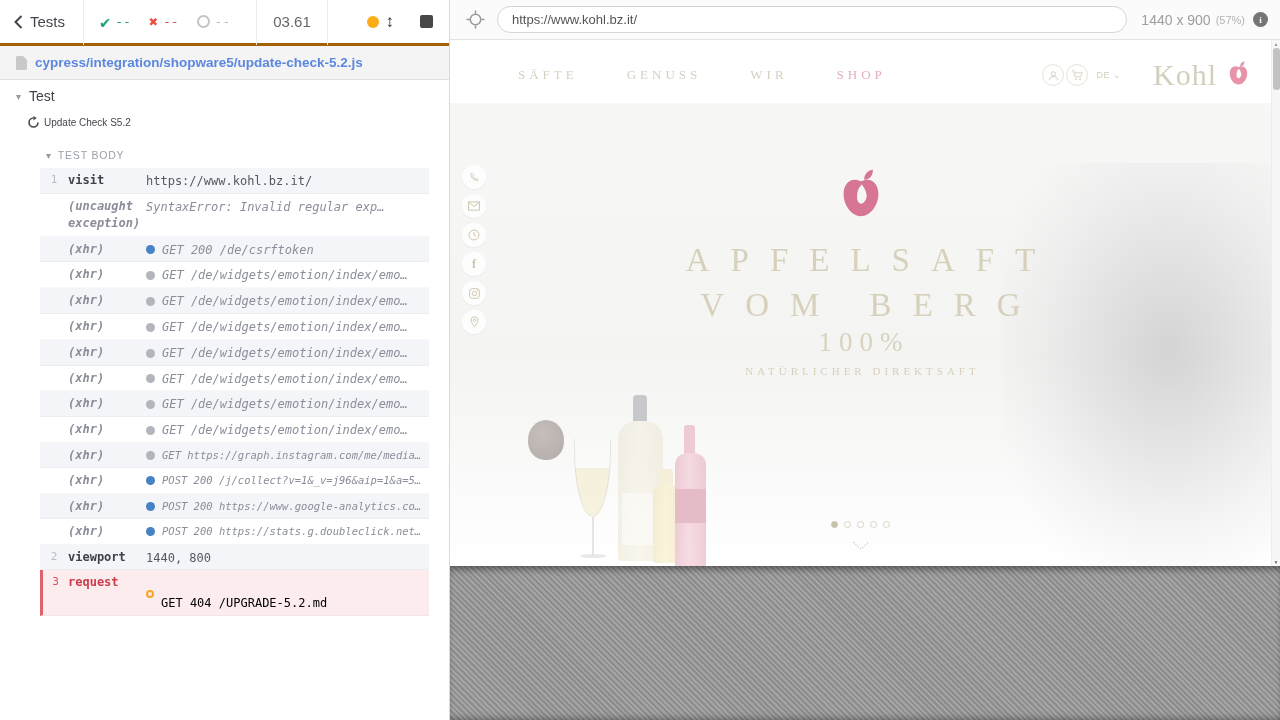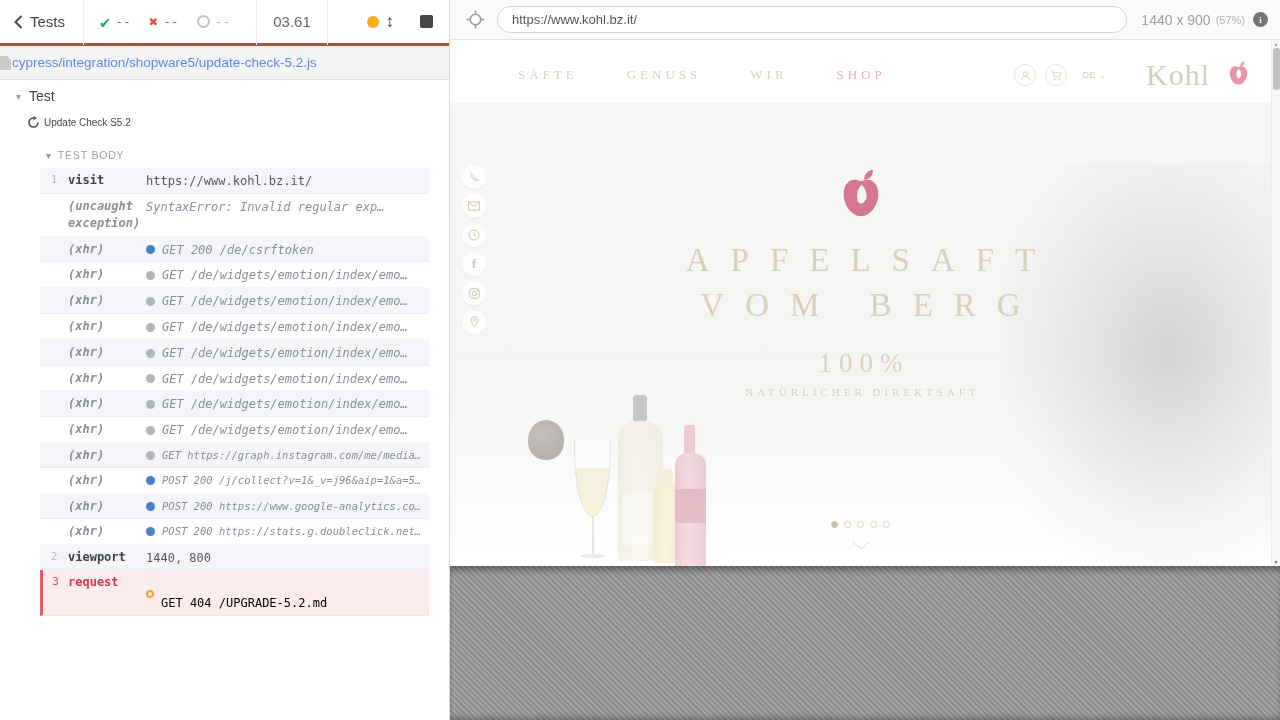--- a/index.html
+++ b/index.html
@@ -16,21 +16,21 @@
   .stat-pass{color:#21a56f;} .stat-pass .glyph{font-size:17px;font-weight:bold;}
   .stat-fail{color:#ea4f3e;} .stat-fail .glyph{font-size:15px;font-weight:bold;}
   .stat-pend{color:#b9b9b9;}
   .pend-circle{width:13px;height:13px;border:2px solid #c3c3c3;border-radius:50%;}
   .tb-duration{padding:0 16px;color:#666;font-size:15px;height:100%;display:flex;align-items:center;}
   .tb-spacer{flex:1;}
   .auto-dot{width:12px;height:12px;border-radius:50%;background:#fbad17;margin-right:7px;}
   .updown{font-size:17px;color:#2c2c2c;font-weight:bold;line-height:1;}
   .tb-stop{width:13px;height:13px;background:#474747;border-radius:2px;margin:0 16px 0 26px;cursor:pointer;}
 
-  .spec-bar{position:absolute;left:0;top:46px;width:100%;height:34px;background:#f4f4f4;border-bottom:1px solid #e0e0e0;display:flex;align-items:center;padding-left:0;gap:1px;}
+  .spec-bar{position:absolute;left:0;top:46px;width:100%;height:34px;background:#f4f4f4;border-bottom:1px solid #e0e0e0;display:flex;align-items:center;padding-left:16px;gap:8px;font-weight:bold;}
   .file-icon{width:11px;height:14px;background:#c9c9c9;position:relative;border-radius:1px;}
   .file-icon:before{content:"";position:absolute;right:-1px;top:-1px;border:3px solid #f4f4f4;border-left-color:transparent;border-bottom-color:transparent;}
   .spec-link{color:#5c87e0;font-size:13.5px;cursor:pointer;}
 
   .tree-root{position:absolute;left:16px;top:88px;display:flex;align-items:center;gap:8px;color:#3f434a;font-size:14px;cursor:pointer;}
   .caret{color:#9a9a9a;font-size:10px;}
   .test-row{position:absolute;left:27px;top:116px;display:flex;align-items:center;gap:4px;color:#43464d;font-size:10px;cursor:pointer;}
   .body-label{position:absolute;left:46px;top:149px;display:flex;align-items:center;gap:6px;color:#9b9eab;font-size:10.5px;letter-spacing:0.8px;cursor:pointer;}
 
   .commands{position:absolute;left:40px;top:168px;width:389px;font-family:"DejaVu Sans Mono",monospace;}
@@ -61,21 +61,21 @@
   .info-icon{width:15px;height:15px;border-radius:50%;background:#757575;color:#fff;font-size:9px;font-weight:bold;display:flex;align-items:center;justify-content:center;margin-right:12px;font-family:"Liberation Serif",serif;cursor:pointer;}
 
   .aut-body{position:absolute;left:450px;top:40px;width:830px;height:526px;background:#fff;overflow:hidden;}
   .stripes{position:absolute;left:450px;top:566px;width:830px;height:154px;background:#9d9d9d;background-image:repeating-linear-gradient(45deg,rgba(255,255,255,0.07) 0 2px,rgba(55,55,55,0.16) 2px 4px);box-shadow:inset 0 7px 7px -4px rgba(0,0,0,0.45), inset 0 -5px 6px -3px rgba(0,0,0,0.3);}
 
   
   .site-header{position:absolute;left:0;top:7px;width:812px;height:56px;background:#fff;display:flex;align-items:center;opacity:0.75;}
   .nav{display:flex;gap:49px;margin-left:68px;font-family:"Liberation Serif",serif;font-size:13px;letter-spacing:4px;color:#c8c2ab;}
   .nav span{cursor:pointer;}
   .nav .accent{color:#dc93a4;}
-  .hdr-icons{margin-left:auto;display:flex;align-items:center;gap:9px;}
+  .hdr-icons{margin-left:auto;display:flex;align-items:center;gap:2px;}
   .hdr-circle{width:22px;height:22px;border:1px solid #e0dbcc;border-radius:50%;display:flex;align-items:center;justify-content:center;cursor:pointer;}
   .lang{font-size:9px;color:#c2bca5;letter-spacing:0.5px;margin:0 6px;cursor:pointer;}
   .kohl-logo{font-family:"Liberation Serif",serif;font-size:30px;color:#c6bea6;letter-spacing:1px;margin:0 10px 0 24px;}
   .logo-apple{margin-right:14px;}
 
   
   .site-scroll{position:absolute;right:0;top:0;width:9px;height:526px;background:#f7f7f7;border-left:1px solid #ededed;}
   .ss-up{position:absolute;top:1px;left:0;width:8px;text-align:center;font-size:5px;color:#999;}
   .ss-thumb{position:absolute;top:8px;left:1px;width:7px;height:42px;background:#c2c2c2;border-radius:3px;}
   .ss-down{position:absolute;bottom:1px;left:0;width:8px;text-align:center;font-size:5px;color:#666;}
@@ -85,21 +85,21 @@
 
   .social{position:absolute;left:12px;top:125px;display:flex;flex-direction:column;gap:5px;opacity:0.85;}
   .soc-circle{width:24px;height:24px;background:#fff;border-radius:50%;box-shadow:0 1px 2px rgba(0,0,0,0.06);display:flex;align-items:center;justify-content:center;color:#c4bb9b;cursor:pointer;}
   .soc-circle svg{display:block;}
   .fb-f{font-family:"Liberation Serif",serif;font-size:12px;color:#c4bb9b;font-weight:bold;}
 
   .hero-center{position:absolute;left:0;top:0;width:100%;text-align:center;font-family:"Liberation Serif",serif;color:#d2cab1;}
   .hero-apple{margin:65px auto 14px;width:38px;opacity:0.95;}
   .hero-l1{font-size:33px;letter-spacing:21px;padding-left:21px;opacity:0.85;line-height:1.35;}
   .hero-l2{font-size:33px;letter-spacing:21px;padding-left:21px;opacity:0.85;line-height:1.35;}
-  .hero-l3{font-size:27px;letter-spacing:7px;padding-left:7px;margin-top:21px;opacity:0.8;}
+  .hero-l3{font-size:27px;letter-spacing:7px;padding-left:7px;opacity:0.8;}
   .hero-l4{font-size:11px;letter-spacing:4px;padding-left:4px;margin-top:7px;opacity:0.85;}
 
   .bottles{position:absolute;left:0;top:0;width:100%;height:100%;opacity:0.45;}
   .b-apple{position:absolute;left:78px;top:317px;width:36px;height:40px;border-radius:50% 50% 46% 46%;background:radial-gradient(circle at 40% 35%,#8a7a74,#5d504d);}
   .b-glass-bowl{position:absolute;left:124px;top:336px;width:37px;height:78px;border:1px solid rgba(150,150,150,0.45);border-top:none;border-radius:0 0 55% 55%/0 0 95% 95%;background:linear-gradient(180deg,rgba(255,255,255,0.1) 0 38%,#efe7ba 38%);}
   .b-glass-stem{position:absolute;left:142px;top:414px;width:2px;height:38px;background:#c9c9c5;}
   .b-glass-base{position:absolute;left:130px;top:451px;width:26px;height:4px;border-radius:50%;background:#cfcfcb;}
   .b-big-neck{position:absolute;left:183px;top:292px;width:14px;height:34px;background:#8e9196;border-radius:4px 4px 0 0;}
   .b-big-body{position:absolute;left:168px;top:318px;width:45px;height:140px;background:linear-gradient(90deg,#e7e0c9,#f2ecd6 45%,#e7e0c9);border-radius:18px 18px 4px 4px;}
   .b-big-label{position:absolute;left:172px;top:390px;width:37px;height:52px;background:rgba(255,255,255,0.55);border-radius:3px;}

